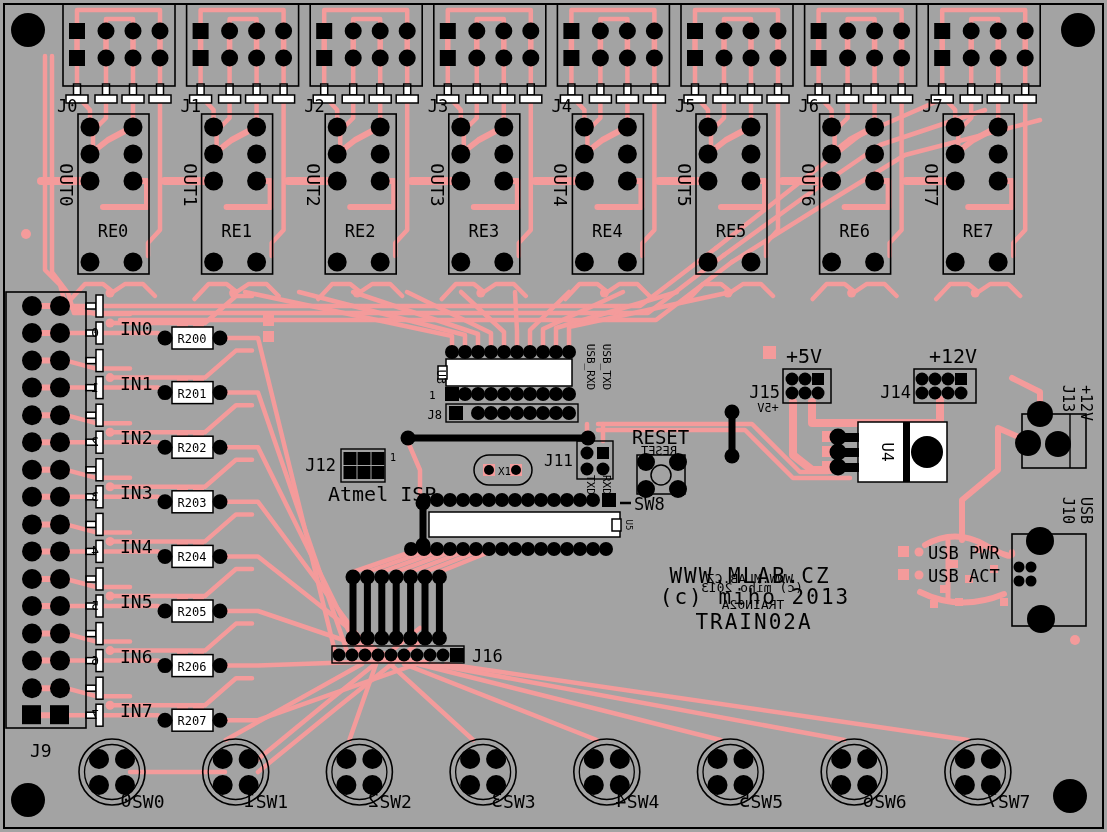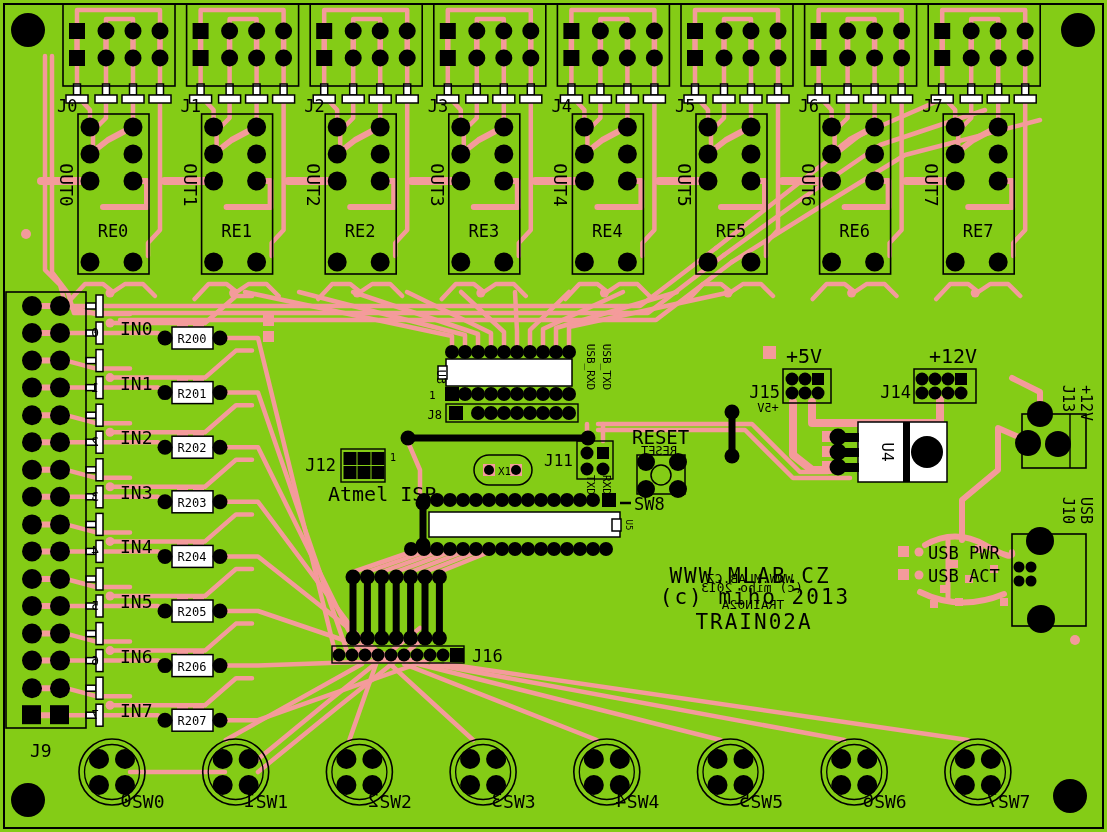--- a/index.html
+++ b/index.html
@@ -1,16 +1,16 @@
 <!DOCTYPE html>
 <html><head>
 <meta charset="utf-8">
 <style>
   html,body{margin:0;padding:0;background:#fff;}
-  .board-wrap{width:1107px;height:832px;position:relative;background:#84cc16;overflow:hidden;text-align:right;}
+  .board-wrap{width:1107px;height:832px;position:relative;background:#a3a3a3;overflow:hidden;text-align:right;}
   svg{display:block;}
   svg text{font-family:"DejaVu Sans Mono","Liberation Mono",monospace;fill:#000;}
 </style>
 </head>
 <body>
 
 <div class="board-wrap">
   <svg id="pcb" width="1107" height="832" viewBox="0 0 1107 832">
       <g>
         <path d="M77,30 V10 H160 V30" stroke="#F49B9B" stroke-width="4.5" fill="none" stroke-linecap="round" stroke-linejoin="round"></path>

